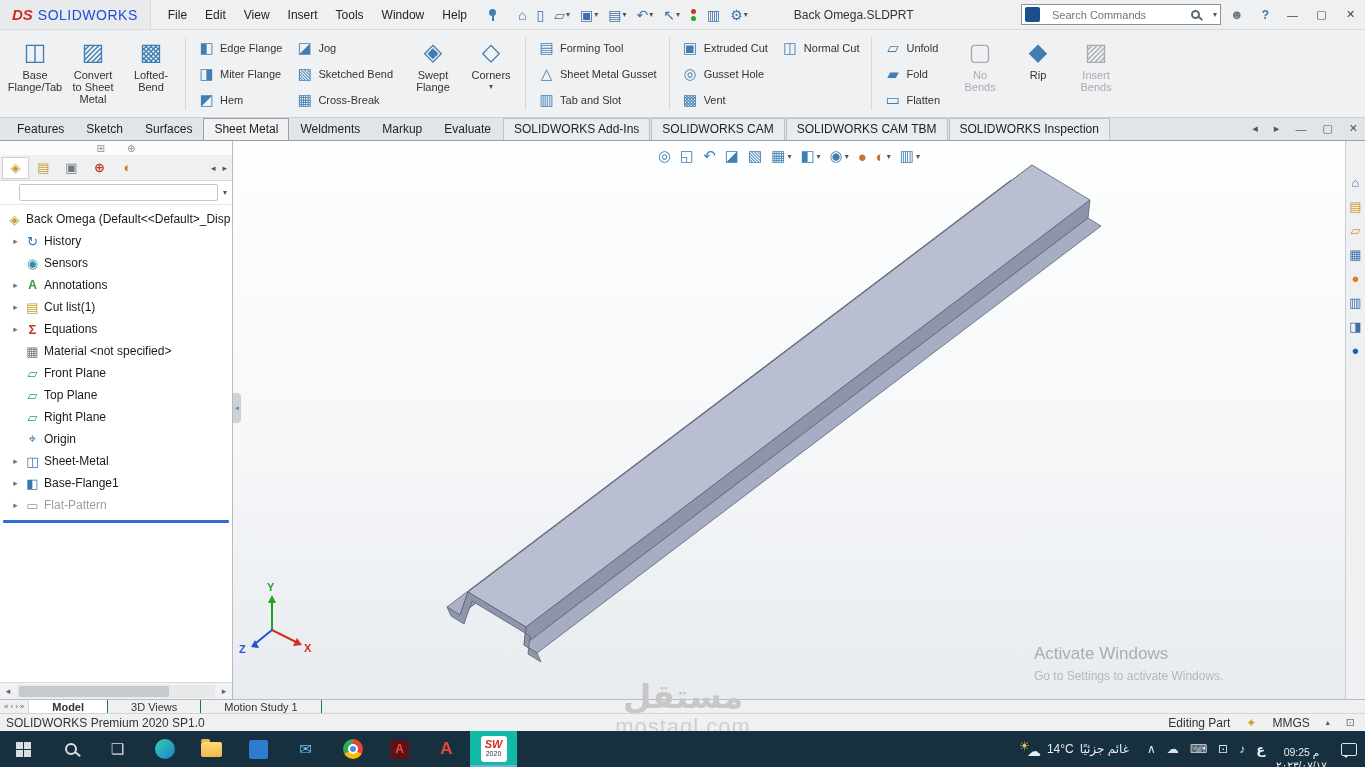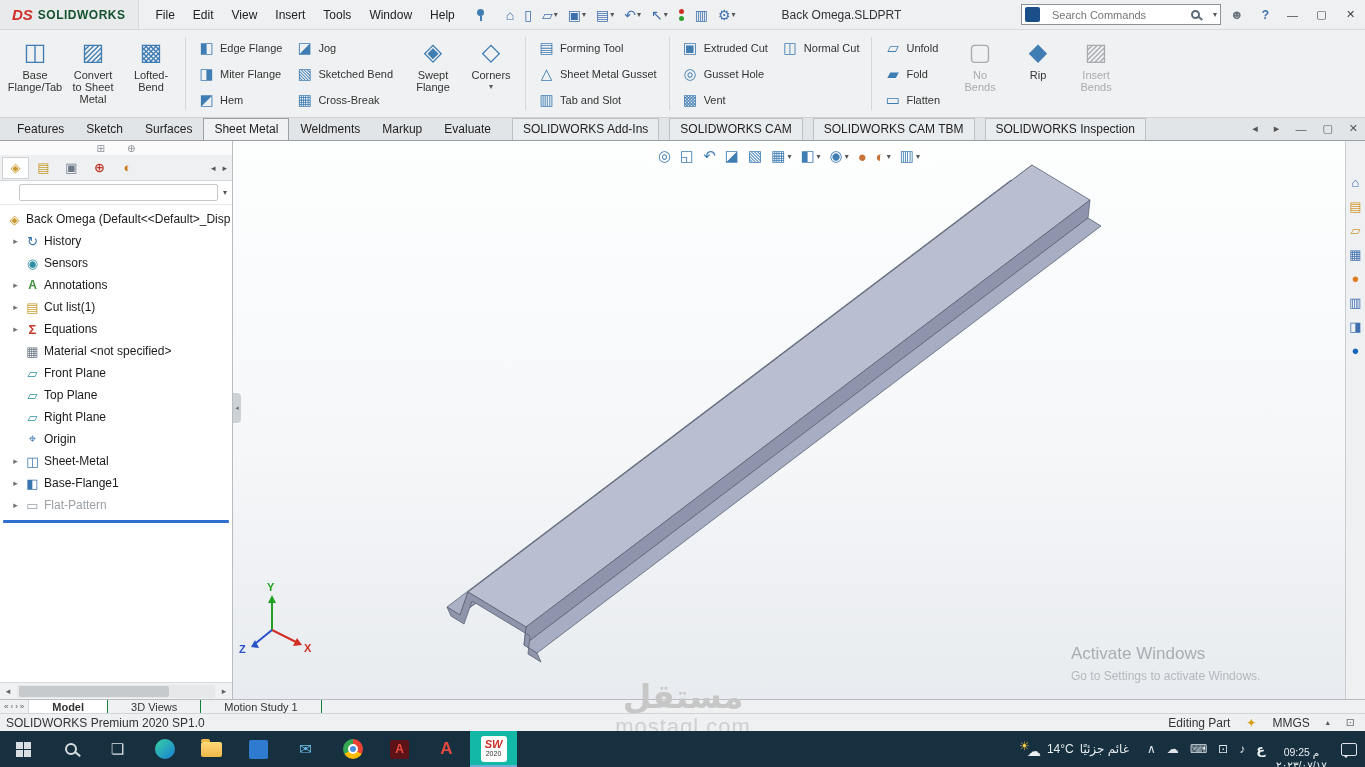--- a/index.html
+++ b/index.html
@@ -3,21 +3,21 @@
 <meta charset="utf-8">
 <style>
   *{margin:0;padding:0;box-sizing:border-box;}
   body{font-family:"Liberation Sans","DejaVu Sans",sans-serif;font-size:12px;color:#222;background:#888;}
   .screen{position:relative;width:1365px;height:767px;background:#fff;overflow:hidden;cursor:default;}
 
   
   .titlebar{height:30px;background:#eef0f2;border-bottom:1px solid #d8dadc;display:flex;align-items:center;padding:0 0 0 0;}
   .logo{height:100%;display:flex;align-items:center;padding:0 12px;background:#e8eaec;border-right:1px solid #d8dadc;}
   .logo-mark{color:#cf2e27;font-weight:bold;font-style:italic;font-size:15px;margin-right:5px;}
-  .logo-text{color:#14532d;font-weight:bold;font-size:12px;letter-spacing:.5px;}
+  .logo-text{color:#1d4ed8;font-weight:normal;font-size:14px;letter-spacing:.5px;}
   .menu{display:flex;margin-left:8px;}
   .menu-item{padding:5px 9px;color:#222;}
   .pin{width:12px;height:13px;position:relative;display:inline-block;margin:0 10px;}
   .pin::before{content:"";position:absolute;left:3px;top:1px;width:7px;height:7px;background:#3f7db3;border-radius:50%;}
   .pin::after{content:"";position:absolute;left:6px;top:8px;width:2px;height:5px;background:#3f7db3;}
   .qt{display:flex;align-items:center;gap:2px;margin-left:6px;}
   .qt-btn{display:flex;align-items:center;padding:2px 4px;font-size:14px;color:#3f6fae;border-radius:2px;}
   .dd{font-size:8px;color:#555;font-style:normal;margin-left:1px;}
   .leds{display:inline-flex;flex-direction:column;gap:2px;padding:2px 5px;}
   .leds::before{content:"";width:5px;height:5px;border-radius:50%;background:#d03024;}
@@ -44,21 +44,21 @@
   .rbtn-sm{display:flex;align-items:center;gap:5px;height:23px;padding:0 5px;border-radius:2px;}
   .ric-sm{font-size:15px;color:#3f7db3;width:17px;text-align:center;}
   .rlabel-sm{font-size:11px;color:#333;white-space:nowrap;}
   .disabled .ric,.disabled .rlabel,.disabled .ric-sm,.disabled .rlabel-sm{color:#a8acb0;}
   .dd-below{font-size:8px;color:#555;margin-top:1px;}
 
   
   .tabrow{height:23px;background:#e2e5e8;border-bottom:1px solid #9aa0a5;display:flex;align-items:flex-end;padding-left:6px;position:relative;}
   .ctab{padding:3px 10px 4px;font-size:12px;color:#222;border:1px solid transparent;border-bottom:none;}
   .ctab.active{background:#f0f1f2;border-color:#9aa0a5;}
-  .ctab.boxed{background:#e9ecee;border-color:#bcc1c5;margin-left:10px;}
+  .ctab.boxed{background:#e9ecee;border-color:#bcc1c5;margin-left:1px;}
   .tabrow-right{position:absolute;right:4px;top:3px;display:flex;gap:10px;align-items:center;color:#555;font-size:11px;}
   .tr-ic{padding:1px 3px;}
 
   
   .main{display:flex;height:558px;position:relative;background:#fff;}
 
   
   .left-panel{width:233px;flex:none;background:#fff;border-right:1px solid #b8bcc0;display:flex;flex-direction:column;}
   .grip-row{height:14px;display:flex;align-items:center;justify-content:center;gap:22px;color:#8a9096;font-size:10px;background:#fbfbfc;}
   .panel-tabs{height:26px;background:#eef0f2;border-bottom:1px solid #d4d7da;display:flex;align-items:center;padding:0 2px;gap:1px;}
@@ -88,21 +88,21 @@
   .sc-btn{width:16px;text-align:center;font-size:9px;color:#5a6066;}
   .sc-track{flex:1;height:13px;background:#e6e8ea;margin:0 1px;position:relative;}
   .sc-thumb{position:absolute;left:2px;top:1px;width:150px;height:11px;background:#c6cacd;border-radius:2px;}
 
   
   .viewport{flex:1;position:relative;background:linear-gradient(180deg,#fdfefe 0%,#f5f7f9 55%,#e8ebef 100%);overflow:hidden;}
   .model-svg{position:absolute;inset:0;width:100%;height:100%;}
   .headsup{position:absolute;top:3px;left:50%;transform:translateX(-50%);display:flex;align-items:center;gap:7px;padding:3px 10px;background:rgba(255,255,255,.45);border-radius:3px;}
   .hu-btn{display:flex;align-items:center;gap:1px;font-size:15px;color:#3f7db3;padding:0 1px;}
   .hu-color{color:#c8733a;}
-  .activate{position:absolute;left:838px;top:503px;color:#a9adb2;}
+  .activate{position:absolute;left:801px;top:503px;color:#a9adb2;}
   .activate .l1{font-size:17px;}
   .activate .l2{font-size:12px;margin-top:5px;color:#b4b8bc;}
   .split-handle{position:absolute;left:233px;top:252px;width:8px;height:30px;background:#cdd2d6;border-radius:0 4px 4px 0;z-index:6;display:flex;align-items:center;justify-content:center;font-size:7px;color:#70767c;}
 
   
   .task-strip{width:20px;flex:none;background:#eef0f2;border-left:1px solid #c9ccd0;display:flex;flex-direction:column;align-items:center;padding-top:34px;gap:9px;}
   .ts-icon{font-size:13px;color:#3f6fae;}
   .ts-icon.gold{color:#d1962f;}
   .ts-icon.orange{color:#e07b20;}
   .ts-icon.blue{color:#1464c0;}

